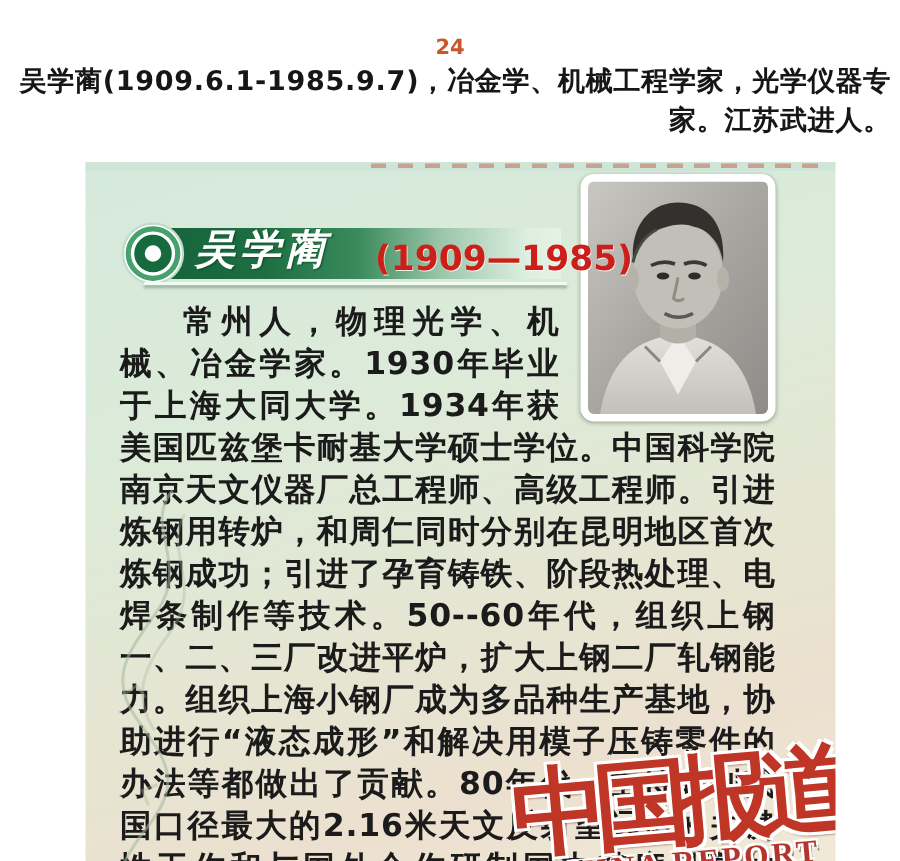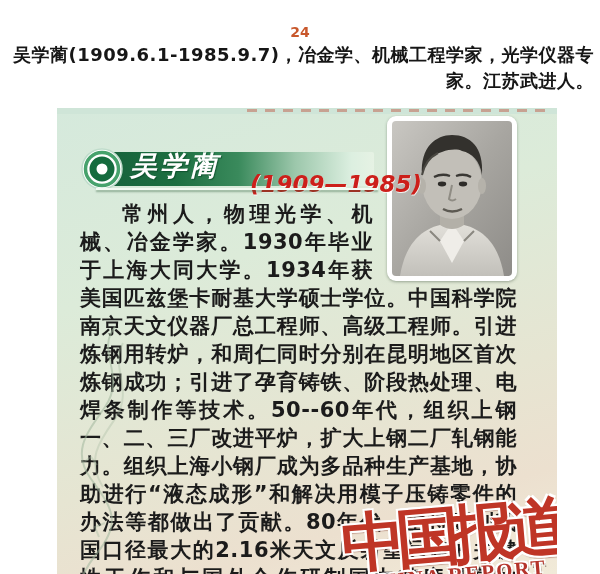--- a/index.html
+++ b/index.html
@@ -62,22 +62,22 @@
     background:#f2faf2; box-shadow:0 2px 2px rgba(50,100,65,.45);
   }
   .ring-icon { position:absolute; left:-12px; top:-5px; width:44px; height:44px; }
   .banner-name {
     position:absolute; left:38px; top:-4px;
     color:#ffffff; font-size:27px; font-weight:bold; font-style:italic;
     letter-spacing:3px; text-shadow:1px 1px 1px rgba(0,60,30,.55);
     white-space:nowrap;
   }
   .banner-years {
-    position:absolute; left:158px; top:19px;
-    color:#cc1f1a; font-size:23px; font-weight:bold; font-style:italic;
+    position:absolute; left:158px; top:8px;
+    color:#cc1f1a; font-size:23px; font-weight:bold; 
     letter-spacing:0px; white-space:nowrap;
     text-shadow:0.5px 0.5px 0 rgba(255,255,255,.8);
   }
 
   
   .bio {
     margin-top:14px; color:#1b1b1b; font-size:21px; font-weight:bold;
     line-height:28px; text-align:justify; text-indent:2em; letter-spacing:0.5px;
   }
 

